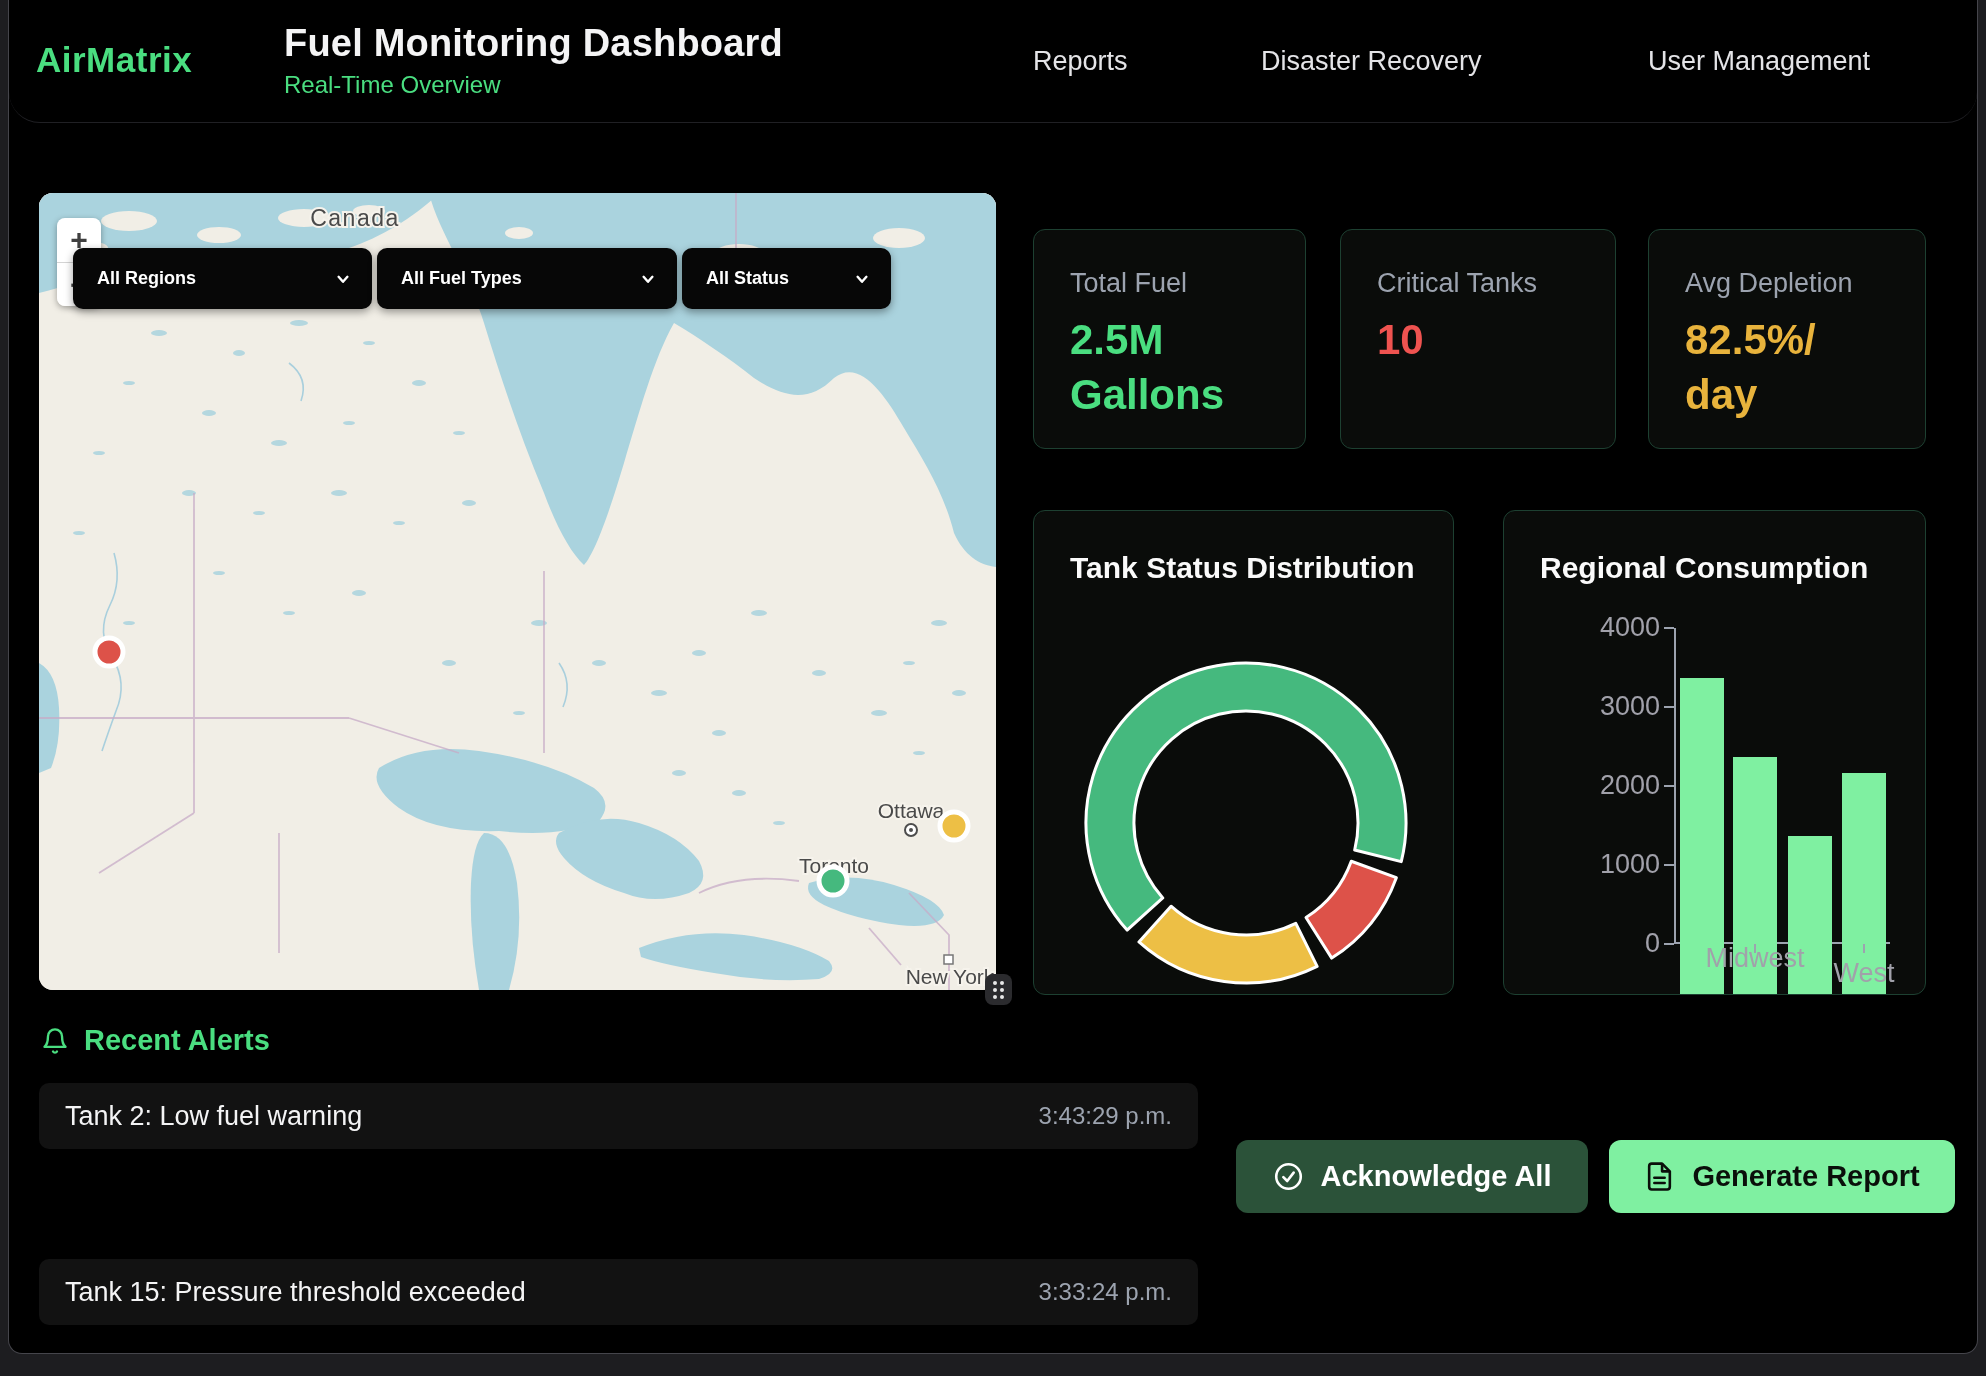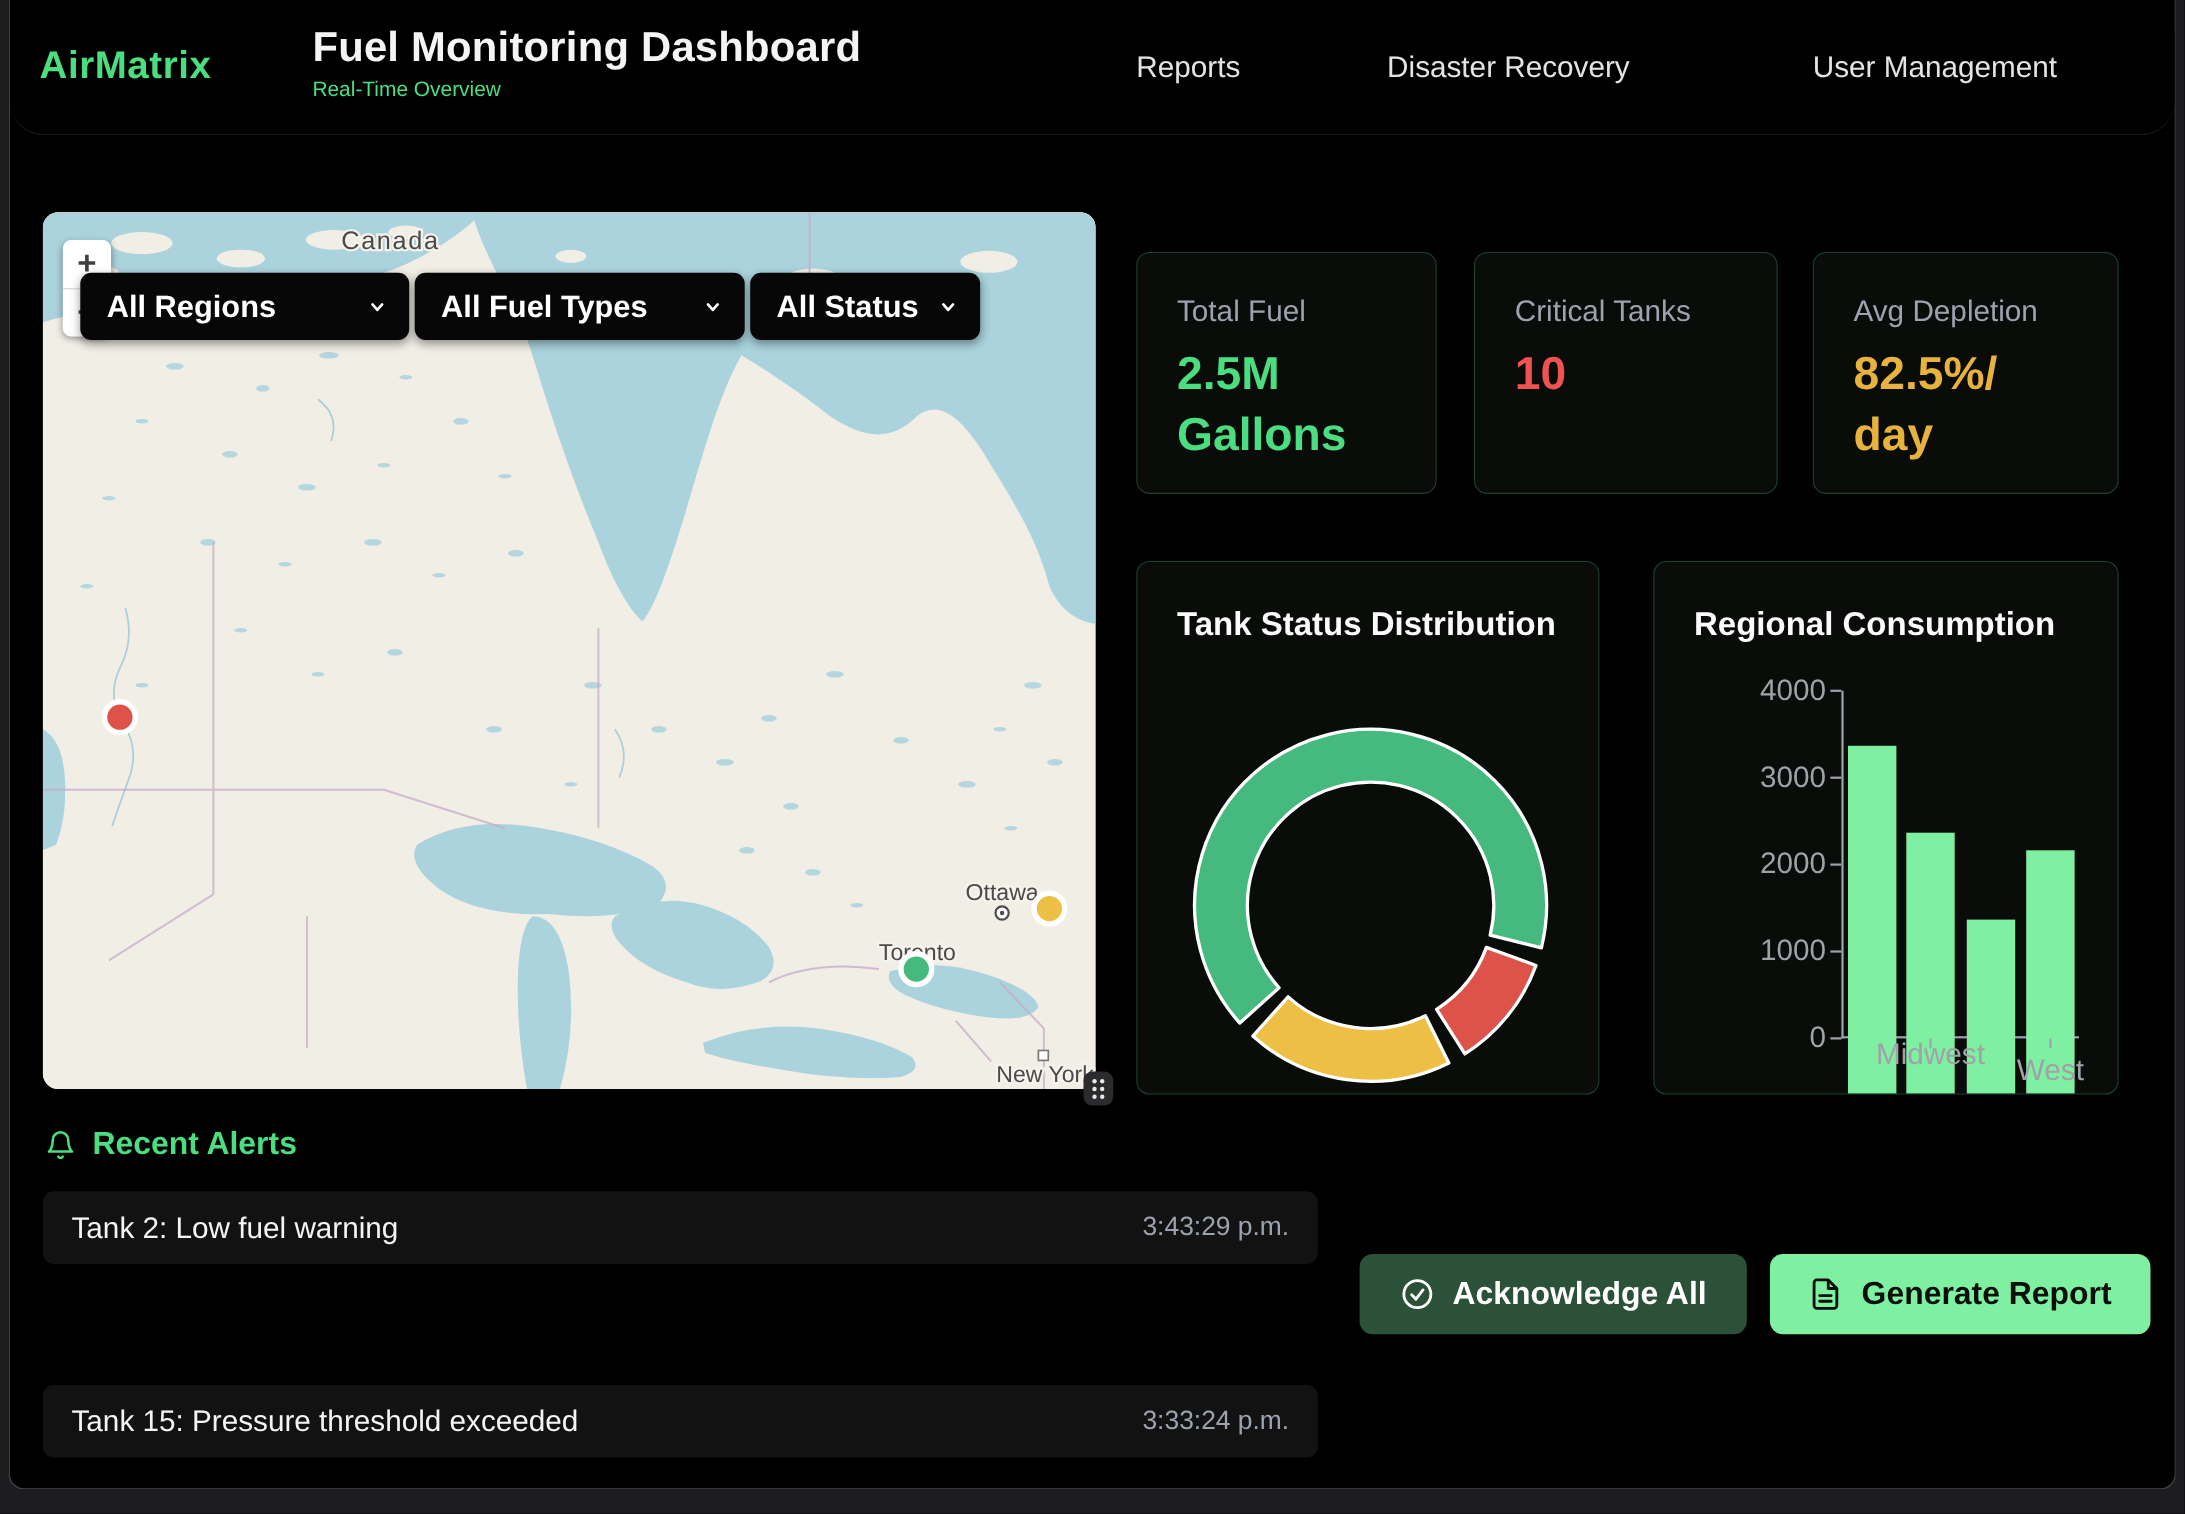--- a/index.html
+++ b/index.html
@@ -12,32 +12,32 @@
   .app {
     position:absolute; left:8px; top:0; width:1970px; height:1354px;
     background:#000; border:1px solid #45454b; border-top:none;
     border-radius:0 0 14px 14px; overflow:hidden;
   }
   
   .header { position:absolute; left:0; top:0; right:0; height:123px; border-bottom:1px solid #202024; background:#000;border-radius:31px; }
   .brand { position:absolute; left:27px; top:40px; font-size:35px; font-weight:700; color:#4ade80; letter-spacing:.5px; }
   .title-block { position:absolute; left:275px; top:22px; }
   .page-title { margin:0; font-size:38px; font-weight:700; color:#f4f4f5; letter-spacing:.2px; }
-  .page-subtitle { margin-top:6px; font-size:19px; font-weight:500; color:#4ade80; }
+  .page-subtitle { margin-top:6px; font-size:24px; font-weight:500; color:#4ade80; }
   .nav-item { position:absolute; top:46px; font-size:27px; color:#e4e4e7; font-weight:500; cursor:pointer; }
   .nav-reports { left:1024px; } .nav-dr { left:1252px; } .nav-um { left:1639px; }
   
   .map { position:absolute; left:30px; top:193px; width:957px; height:797px; border-radius:14px; overflow:hidden; background:#f1eee6; }
   .map svg.basemap { position:absolute; inset:0; }
   .zoom-ctl { position:absolute; left:18px; top:25px; width:44px; border-radius:8px; overflow:hidden; box-shadow:0 2px 6px rgba(0,0,0,.35); z-index:2; }
   .zbtn { width:44px; height:44px; background:#fff; color:#3f3f3f; font-size:30px; font-weight:700; display:flex; align-items:center; justify-content:center; cursor:pointer; }
   .zbtn + .zbtn { border-top:1px solid #d4d4d4; }
   .filterbar { position:absolute; left:34px; top:55px; display:flex; gap:5px; z-index:3; }
   .filter { height:61px; background:#070707; border-radius:10px; color:#fff; display:flex; align-items:center; justify-content:space-between; padding:0 18px 0 24px; box-shadow:0 3px 9px rgba(0,0,0,.4); cursor:pointer; }
-  .filter .flabel { font-size:28px; font-weight:700; }
+  .filter .flabel { font-size:18px; font-weight:700; }
   .map-label { paint-order:stroke; stroke:#f6f3ec; stroke-width:4px; fill:#4a4a4a; font-weight:500; }
   .drag-handle { position:absolute; left:976px; top:974px; width:27px; height:31px; background:#2b2b2e; border-radius:8px; z-index:5; display:grid; grid-template-columns:repeat(2,4px); grid-template-rows:repeat(3,4px); gap:3px; align-content:center; justify-content:center; cursor:grab; }
   .drag-handle i { width:4px; height:4px; border-radius:50%; background:#e8e8e8; }
   
   .card { position:absolute; top:229px; height:220px; background:#0a0c0a; border:1px solid #1d4031; border-radius:12px; padding:38px 0 0 36px; }
   .card1 { left:1024px; width:273px; } .card2 { left:1331px; width:276px; } .card3 { left:1639px; width:278px; }
   .card-label { font-size:27px; color:#9ca3af; font-weight:500; }
   .card-value { font-size:42px; font-weight:700; margin-top:14px; line-height:1.3; }
   .card1 .card-value { max-width:210px; } .card3 .card-value { max-width:150px; }
   

